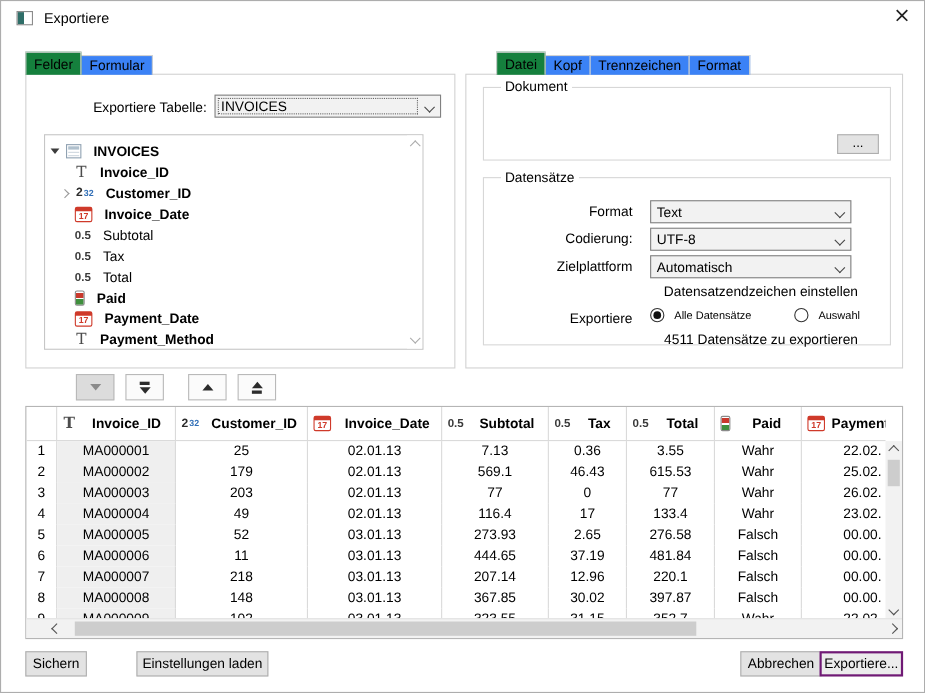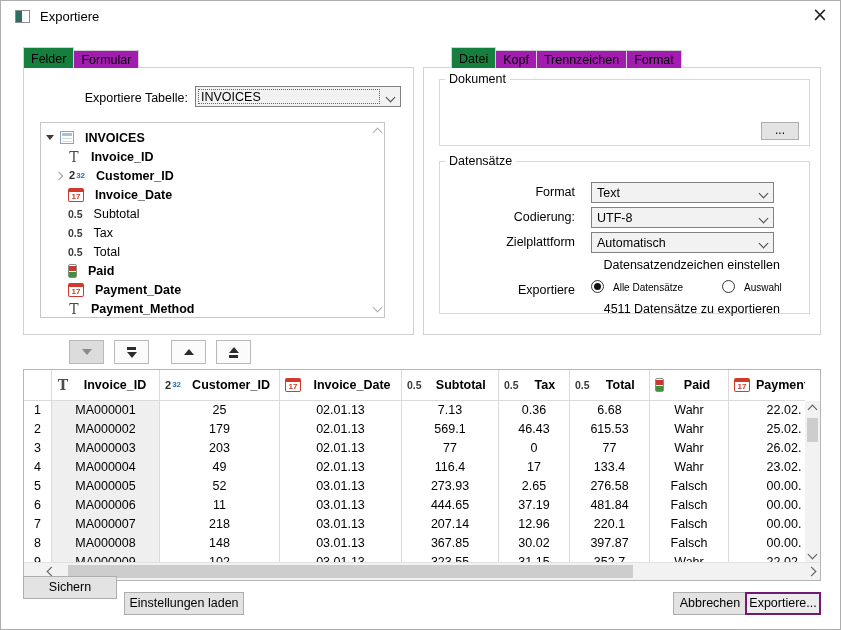--- a/index.html
+++ b/index.html
@@ -9,21 +9,21 @@
   
   .titlebar{position:absolute;left:14px;top:8px;display:flex;align-items:center;gap:10px;}
   .app-icon{width:15px;height:13px;border:1px solid #8c8c8c;box-sizing:border-box;
             background:linear-gradient(to right,#2f6e68 0 46%,#ffffff 46%);}
   .title-text{font-size:13px;}
   .close-x{position:absolute;right:12px;top:4px;font-size:19px;line-height:19px;color:#222;cursor:pointer;
            font-family:"DejaVu Sans",sans-serif;}
 
   
   .tabs{position:absolute;display:flex;align-items:flex-end;height:21px;z-index:3;}
-  .tab{box-sizing:border-box;height:18px;padding:2px 7px 0;background:#a21caf;border:1px solid #d2d2d2;
+  .tab{box-sizing:border-box;height:18px;padding:2px 7px 0;background:#3b82f6;border:1px solid #d2d2d2;
        border-bottom:none;font-size:12.5px;margin-right:-1px;white-space:nowrap;}
   .tab.active{height:21px;background:#15803d;z-index:4;position:relative;padding-top:4px;margin-top:18px;}
   .panel{position:absolute;border:1px solid #d2d2d2;background:#fff;z-index:2;}
 
   .tabs-left{left:22px;top:46px;}
   .panel-left{left:22px;top:66px;width:389px;height:266px;}
   .tabs-right{left:422px;top:46px;padding-left:28px;}
   .panel-right{left:422px;top:66px;width:396px;height:266px;}
 
   
@@ -57,21 +57,21 @@
         display:flex;flex-direction:column;align-items:center;justify-content:center;gap:2px;cursor:pointer;}
   .rbtn.disabled{background:#dcdcdc;}
   .tri{width:0;height:0;border-left:5px solid transparent;border-right:5px solid transparent;}
   .tri.down{border-top:6px solid #2c2c2c;}
   .tri.up{border-bottom:6px solid #2c2c2c;}
   .rbtn.disabled .tri.down{border-top-color:#8a8a8a;}
   .bar{width:9px;height:3px;background:#2c2c2c;}
 
   
   fieldset{position:absolute;border:1px solid #d7d7d7;margin:0;padding:0;}
-  fieldset legend{font-size:12.5px;padding:0 4px;margin-left:5px;}
+  fieldset legend{font-size:12.5px;padding:0 4px;margin-left:15px;}
   .fs-doc{left:15px;top:4px;width:369px;height:72px;}
   .fs-rec{left:15px;top:86px;width:369px;height:158px;}
   .browse-btn{position:absolute;right:10px;bottom:5px;width:38px;height:18px;box-sizing:border-box;
               background:#e3e3e3;border:1px solid #aeaeae;font-size:12px;text-align:center;line-height:14px;cursor:pointer;}
   .rec-label{position:absolute;left:0;width:135px;text-align:right;font-size:12.5px;}
   .rec-combo{left:151px;width:183px;}
   .rec-link{position:absolute;left:40px;width:300px;text-align:right;font-size:12.5px;cursor:pointer;}
   .radio-row{position:absolute;display:flex;align-items:flex-end;gap:9px;font-size:10px;}
   .radio{width:13px;height:13px;border:1px solid #333;border-radius:50%;box-sizing:border-box;position:relative;background:#fff;}
   .radio.sel::after{content:'';position:absolute;left:2px;top:2px;width:7px;height:7px;border-radius:50%;background:#111;}
@@ -111,21 +111,21 @@
   .ti-boolean{box-sizing:border-box;width:9px;height:14px;border:1px solid #8a8a8a;border-radius:2px;
               background:linear-gradient(to bottom,#fff 0 1px,#c9382c 1px 6px,#fff 6px 7px,#3f8f3d 7px 12px,#fff 12px);}
   .ti-table{box-sizing:border-box;width:14px;height:13px;border:1px solid #90a2b2;background:#fff;position:relative;}
   .ti-table::before{content:'';position:absolute;left:1px;right:1px;top:1px;height:3px;background:#b0c0cd;}
   .ti-table::after{content:'';position:absolute;left:1px;right:1px;top:6px;height:1px;background:#cfd8df;
                    box-shadow:0 3px 0 #cfd8df;}
 
   
   .btn{position:absolute;box-sizing:border-box;height:23px;background:#e3e3e3;border:1px solid #aeaeae;
        font-size:12.5px;font-family:"Liberation Sans",sans-serif;text-align:center;line-height:20px;cursor:pointer;}
-  .btn-save{left:22px;top:575px;width:94px;}
+  .btn-save{left:22px;top:591px;width:56px;}
   .btn-load{left:123px;top:591px;width:120px;}
   .btn-cancel{left:637px;top:591px;width:74px;margin-left:35px;}
   .btn-export{left:744px;top:591px;width:76px;border:2px solid #701a75;background:#ececec;line-height:18px;}
 </style>
 </head>
 <body>
 
 <div class="dialog">
 
   <div class="titlebar">
@@ -304,21 +304,21 @@
           </div>
         </div>
       <div id="pt-body">
           <div class="pt-row">
             <div class="pt-cell col-0">1</div>
             <div class="pt-cell col-1 idcol">MA000001</div>
             <div class="pt-cell col-2">25</div>
             <div class="pt-cell col-3">02.01.13</div>
             <div class="pt-cell col-4">7.13</div>
             <div class="pt-cell col-5">0.36</div>
-            <div class="pt-cell col-6">6.68</div>
+            <div class="pt-cell col-6">3.55</div>
             <div class="pt-cell col-7">Wahr</div>
             <div class="pt-cell col-8">22.02.</div>
           </div>
           <div class="pt-row">
             <div class="pt-cell col-0">2</div>
             <div class="pt-cell col-1 idcol">MA000002</div>
             <div class="pt-cell col-2">179</div>
             <div class="pt-cell col-3">02.01.13</div>
             <div class="pt-cell col-4">569.1</div>
             <div class="pt-cell col-5">46.43</div>

